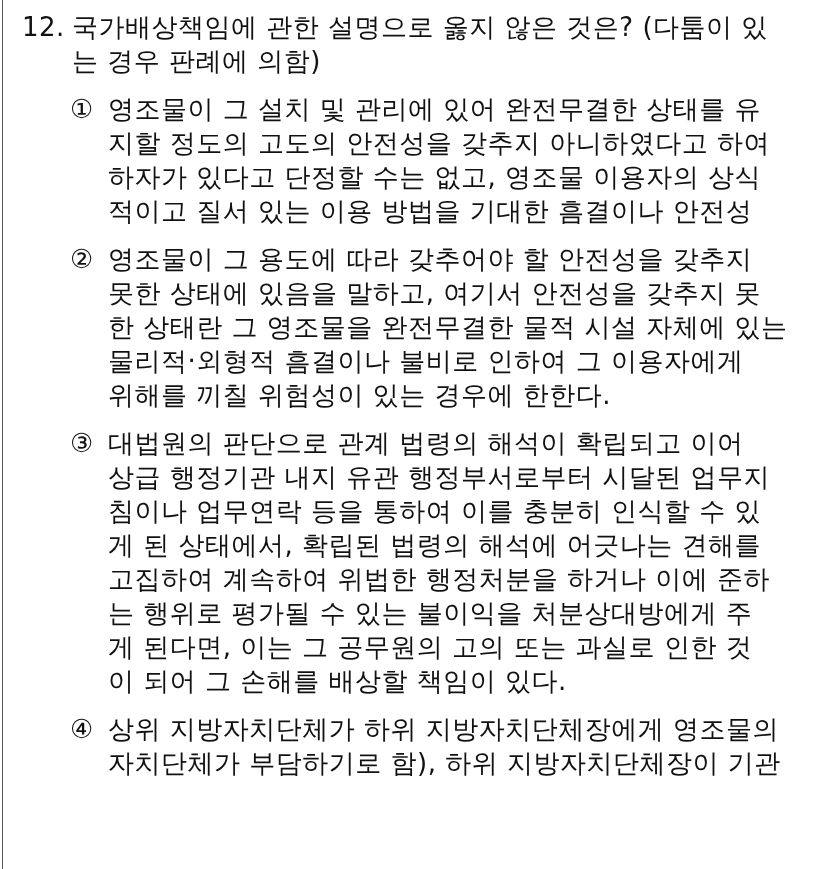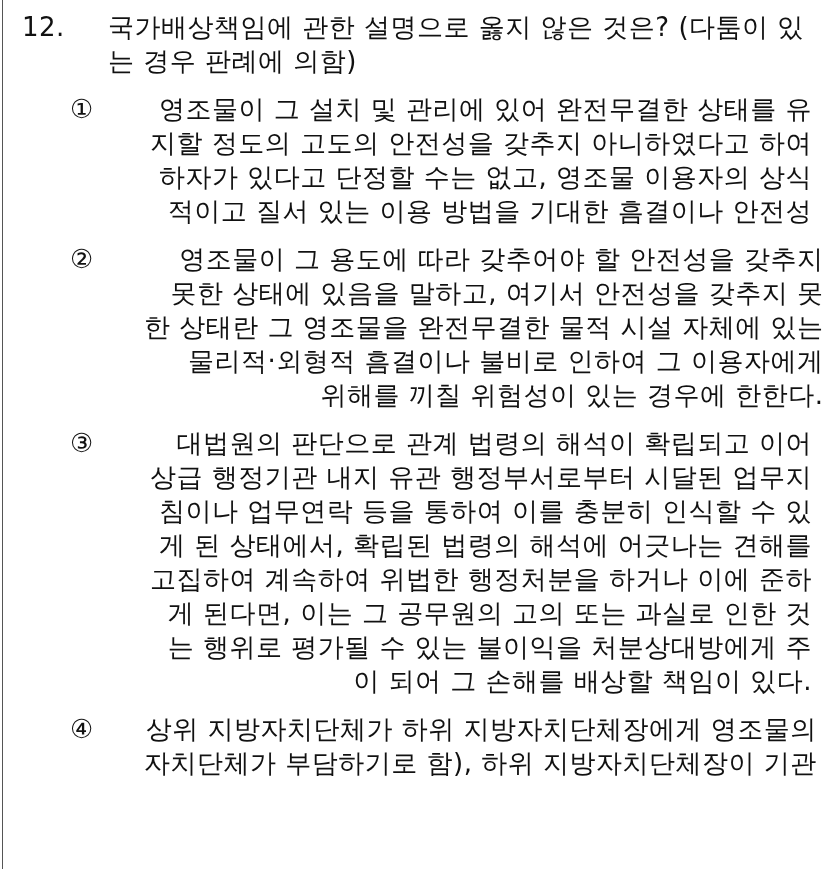--- a/index.html
+++ b/index.html
@@ -15,22 +15,22 @@
   .q {
     position: absolute; left: 22px; top: 10px; width: 790px;
     font-size: 26px; line-height: 34px; letter-spacing: 0.5px;
   }
   .q-head { display: flex; }
   .q-num { width: 50px; flex: 0 0 50px; }
   .q-text { flex: 1; }
   .opts { margin-top: 14px; padding-left: 48px; }
   .opt { display: flex; margin-bottom: 14px; }
   .opt-mark { width: 38px; flex: 0 0 38px; }
-  .opt-text { flex: 1; text-align: right; }
-  .line { display: block; white-space: nowrap; margin-left: 36px; }
+  .opt-text { flex: 1; }
+  .line { display: block; white-space: nowrap; }
 </style>
 </head>
 <body>
 
 <div class="frame"></div>
 
 <div class="q">
   <div class="q-head">
     <span class="q-num">12.</span>
     <span class="q-text">
@@ -62,22 +62,22 @@
     </div>
 
     <div class="opt">
       <span class="opt-mark">③</span>
       <span class="opt-text">
         <span class="line">대법원의 판단으로 관계 법령의 해석이 확립되고 이어</span>
         <span class="line">상급 행정기관 내지 유관 행정부서로부터 시달된 업무지</span>
         <span class="line">침이나 업무연락 등을 통하여 이를 충분히 인식할 수 있</span>
         <span class="line">게 된 상태에서, 확립된 법령의 해석에 어긋나는 견해를</span>
         <span class="line">고집하여 계속하여 위법한 행정처분을 하거나 이에 준하</span>
+        <span class="line">는 행위로 평가될 수 있는 불이익을 처분상대방에게 주</span>
         <span class="line">게 된다면, 이는 그 공무원의 고의 또는 과실로 인한 것</span>
-        <span class="line">는 행위로 평가될 수 있는 불이익을 처분상대방에게 주</span>
         <span class="line">이 되어 그 손해를 배상할 책임이 있다.</span>
       </span>
     </div>
 
     <div class="opt">
       <span class="opt-mark">④</span>
       <span class="opt-text">
         <span class="line">상위 지방자치단체가 하위 지방자치단체장에게 영조물의</span>
         <span class="line">자치단체가 부담하기로 함), 하위 지방자치단체장이 기관</span>
 

